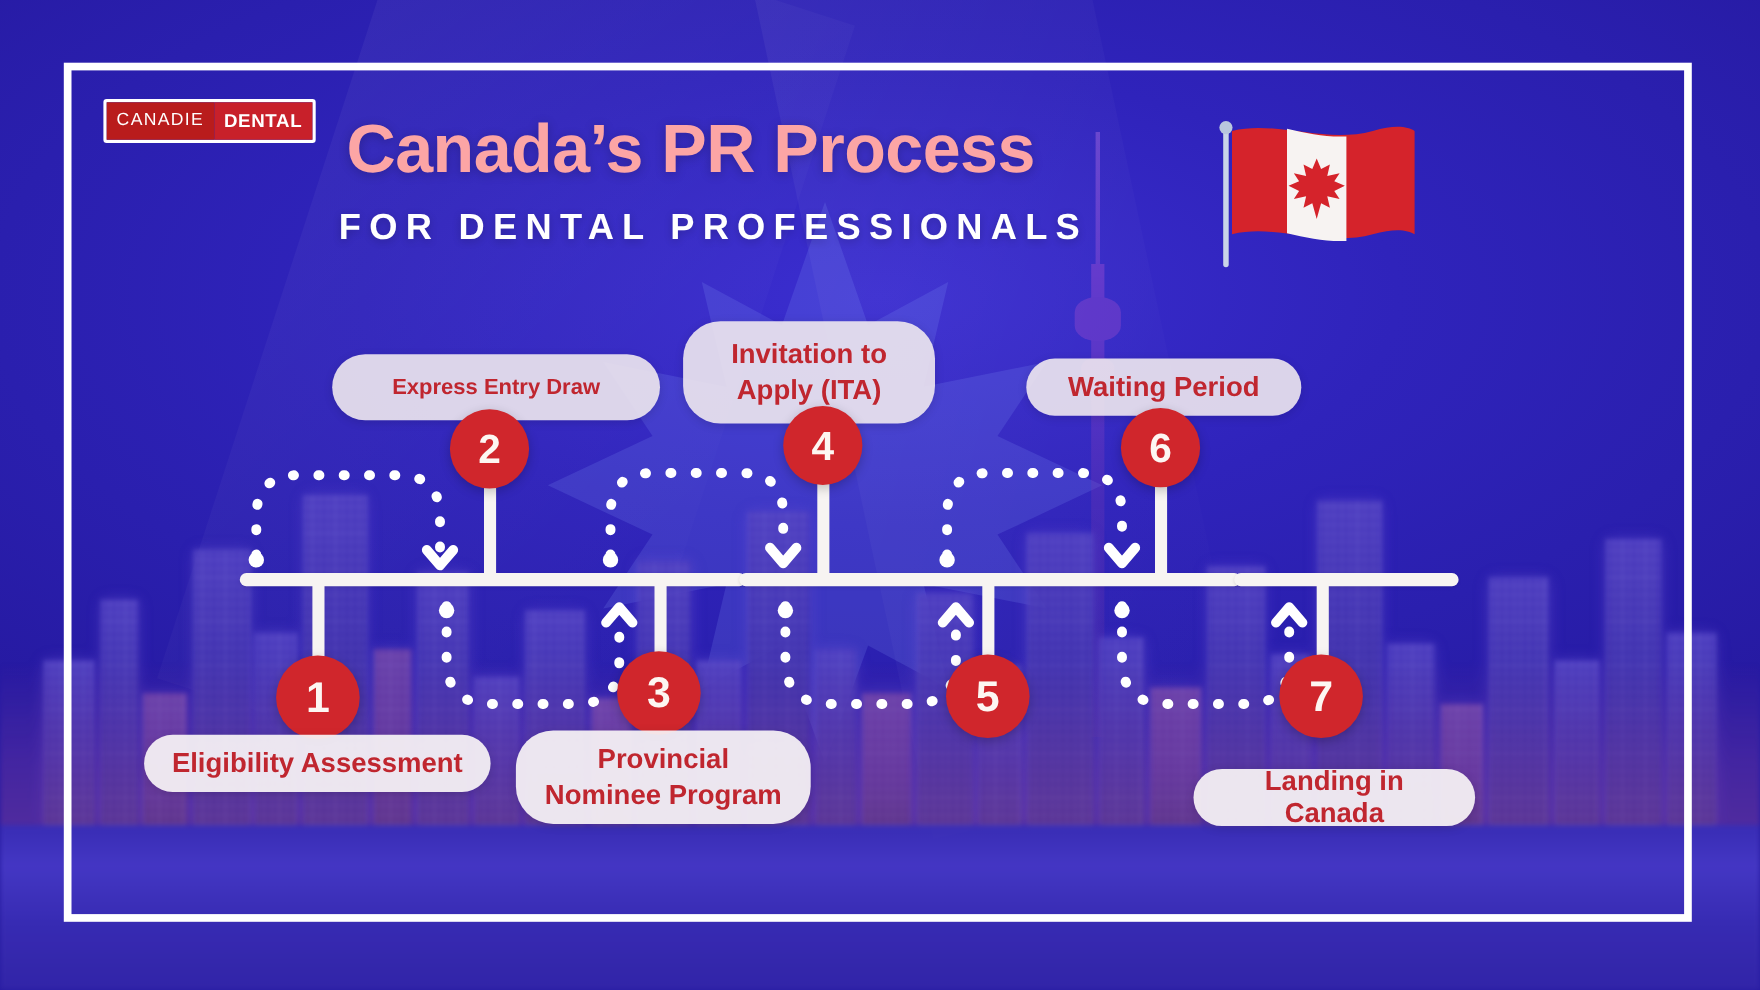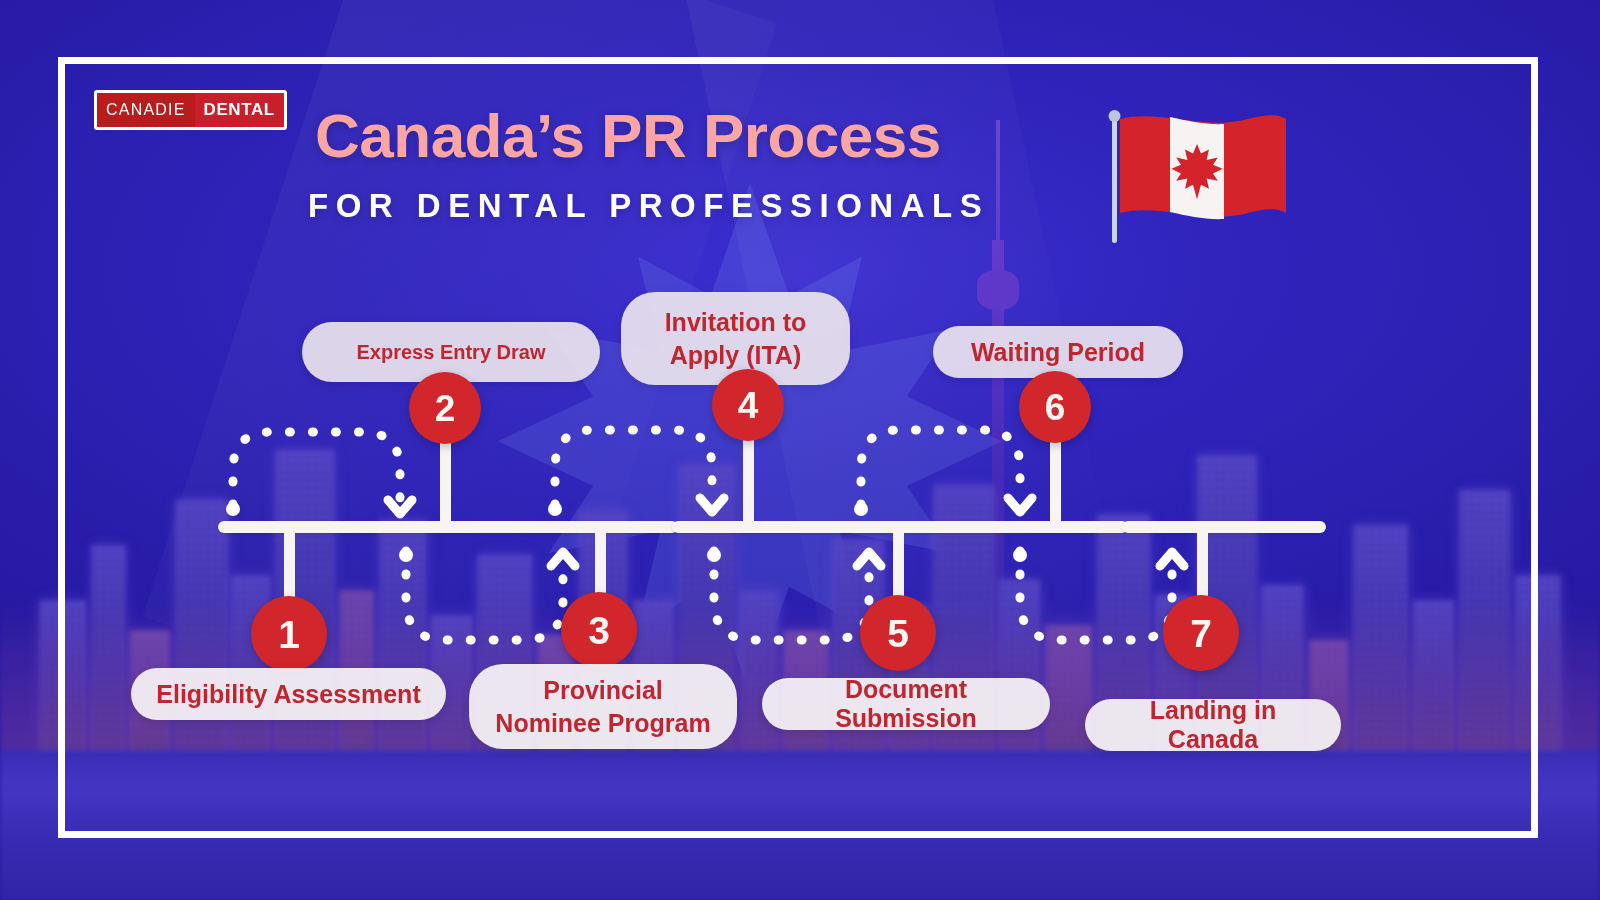--- a/index.html
+++ b/index.html
@@ -304,23 +304,20 @@
   <div class="num big" style="left:561px;top:592px;">
     <span>3</span>
   </div>
   <div class="pill" style="left:469px;top:664px;width:268px;height:85px;font-size:25px;line-height:33px;">
     <span>Provincial Nominee Program</span>
   </div>
 
   <div class="num big" style="left:860px;top:595px;">
     <span>5</span>
   </div>
-  <div class="pill" style="left:762px;top:678px;width:288px;height:52px;font-size:25px;">
-    <span>Document Submission</span>
-  </div>
 
   <div class="num big" style="left:1163px;top:595px;">
     <span>7</span>
   </div>
   <div class="pill" style="left:1085px;top:680px;width:256px;height:52px;font-size:25px;margin-top:19px;">
     <span>Landing in Canada</span>
   </div>
 
 </div>
 

